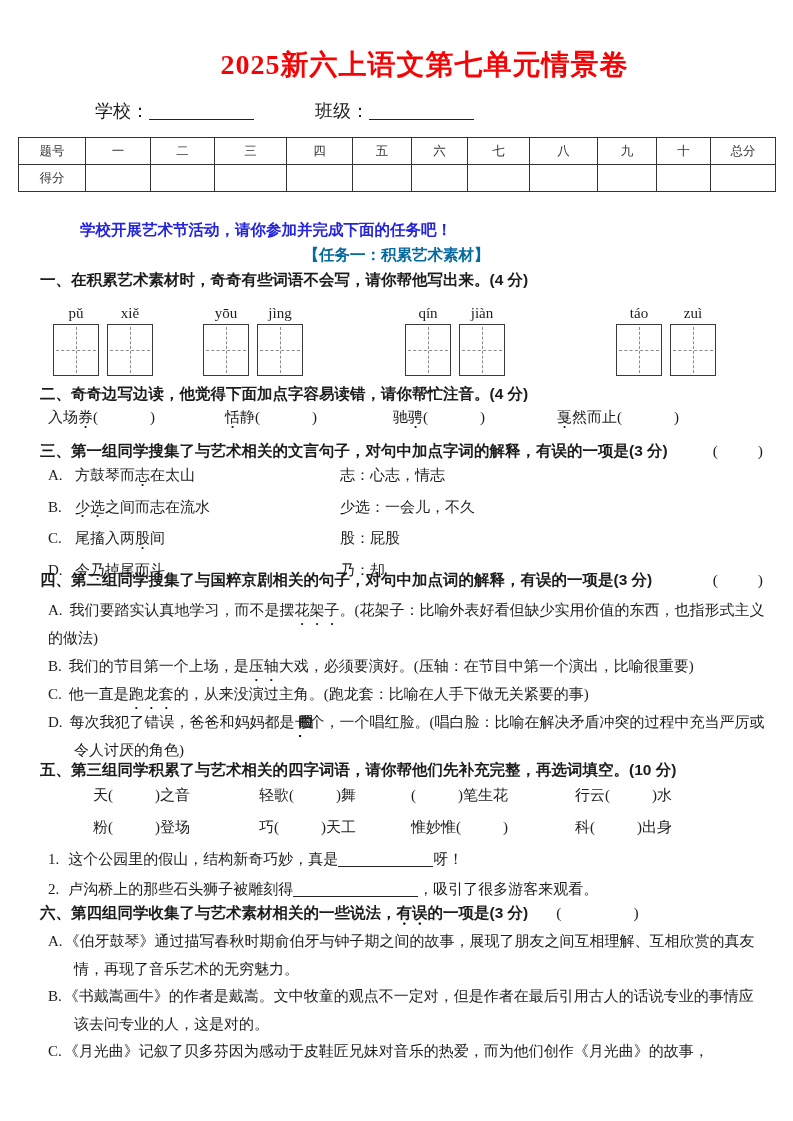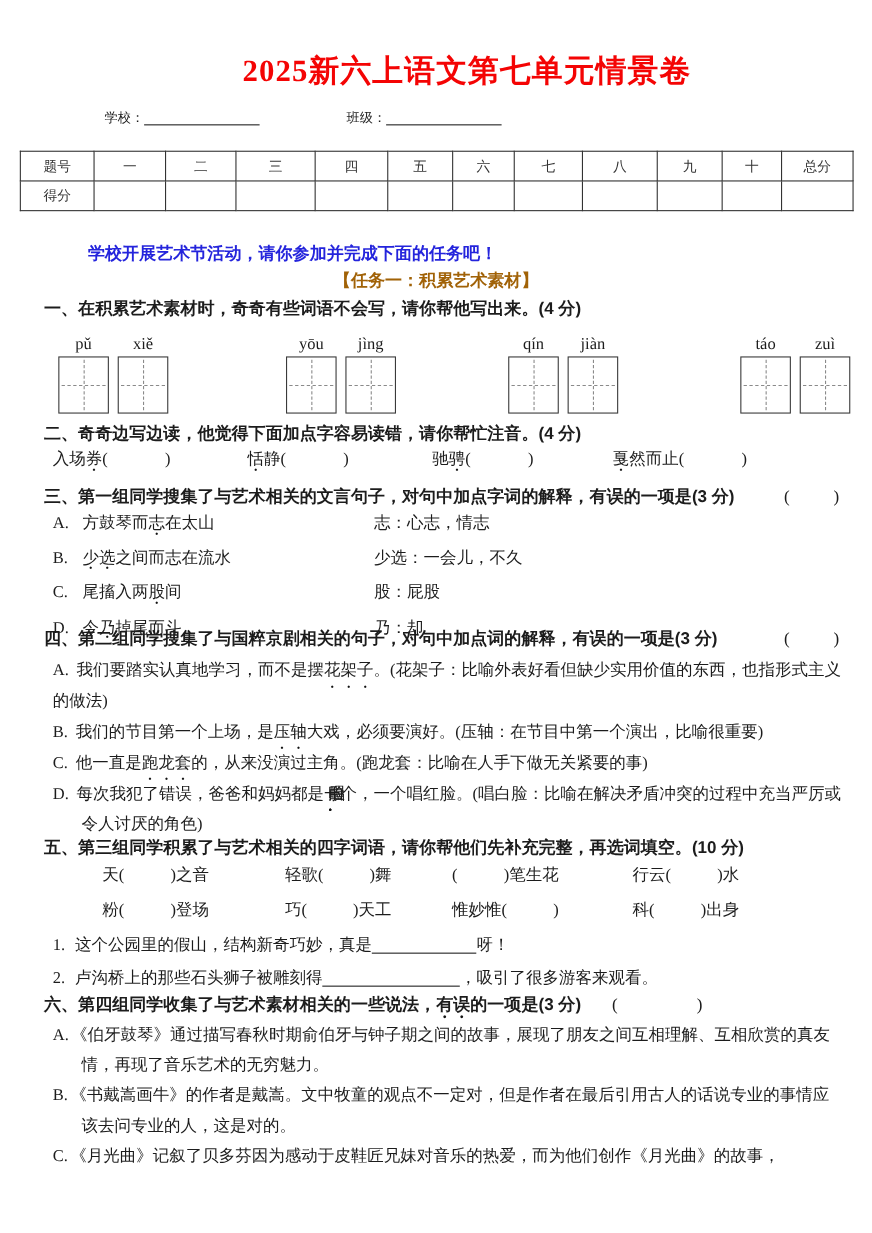--- a/index.html
+++ b/index.html
@@ -2,21 +2,21 @@
 <html><head>
 <meta charset="utf-8">
 <style>
   html,body{margin:0;padding:0;background:#fff;}
   .page{position:relative;width:793px;height:1121px;background:#fff;overflow:hidden;
         font-family:"Liberation Serif","DejaVu Serif",serif;color:#1c1c1c;font-size:15px;}
   .abs{position:absolute;}
   
   .title{top:46px;left:0;width:793px;text-align:center;font-size:28px;font-weight:700;letter-spacing:1px;margin-left:28px;}
   
-  .info-field{top:99px;font-size:12px;white-space:nowrap;}
+  .info-field{top:99px;font-size:18px;white-space:nowrap;}
   .blankline{display:inline-block;width:105px;height:1em;border-bottom:1.6px solid #222;vertical-align:-3px;}
   
   table.score{top:137px;left:18px;border-collapse:collapse;table-layout:fixed;width:757px;font-size:12.5px;}
   table.score td{border:1px solid #333;height:26px;text-align:center;padding:0;color:#333;}
   
   .meta{top:196px;left:0;width:793px;text-align:center;font-size:15px;}
   .blue{font-family:"Liberation Sans","DejaVu Sans",sans-serif;font-weight:700;font-size:15.5px;}
   .intro{top:220px;left:80px;}
   .banner{top:245px;left:0;width:793px;text-align:center;}
   
@@ -25,21 +25,21 @@
   .sec .bracket{font-family:"Liberation Serif","DejaVu Serif",serif;font-weight:400;}
   .push-right{margin-left:auto;}
   .gap28{margin-left:28px;}
   
   .bracket{white-space:nowrap;}
   .bracket .sp{display:inline-block;height:1px;}
   
   .pairs{top:302px;left:0;width:793px;display:flex;}
   .pair{display:flex;gap:8px;}
   .pair:nth-child(1){margin-left:53px;}
-  .pair:nth-child(2){margin-left:107px;}
+  .pair:nth-child(2){margin-left:50px;}
   .pair:nth-child(3){margin-left:102px;}
   .pair:nth-child(4){margin-left:111px;}
   .wcell{display:flex;flex-direction:column;align-items:center;}
   .pinyin{height:22px;line-height:22px;font-size:15px;}
   .tianzi{width:46px;height:52px;border:1.6px solid #3a3a3a;position:relative;box-sizing:border-box;background:#fff;}
   .tianzi::before{content:"";position:absolute;left:50%;top:2px;bottom:2px;border-left:1px dashed #8a8a8a;}
   .tianzi::after{content:"";position:absolute;top:50%;left:2px;right:2px;border-top:1px dashed #8a8a8a;}
   
   .dotc{position:relative;display:inline-block;}
   .dotc::after{content:"\2022";position:absolute;left:50%;transform:translateX(-50%);
@@ -126,21 +126,21 @@
           <td></td>
           <td></td>
           <td></td>
           <td></td>
         </tr>
       </tbody>
   </table>
 
 
   <div class="abs blue intro" style="color: rgb(36, 36, 220);">学校开展艺术节活动，请你参加并完成下面的任务吧！</div>
-  <div class="abs blue banner" style="color: #a16207;">【任务一：积累艺术素材】</div>
+  <div class="abs blue banner" style="color: #0369a1;">【任务一：积累艺术素材】</div>
 
   <div class="abs sec" style="top:270px">
     <span>一、在积累艺术素材时，奇奇有些词语不会写，请你帮他写出来。(4 分)</span>
   </div>
 
   <div class="abs pairs" id="q1-pairs">
       <div class="pair">
         <div class="wcell">
           <div class="pinyin">pǔ</div>
           <div class="tianzi"></div>

